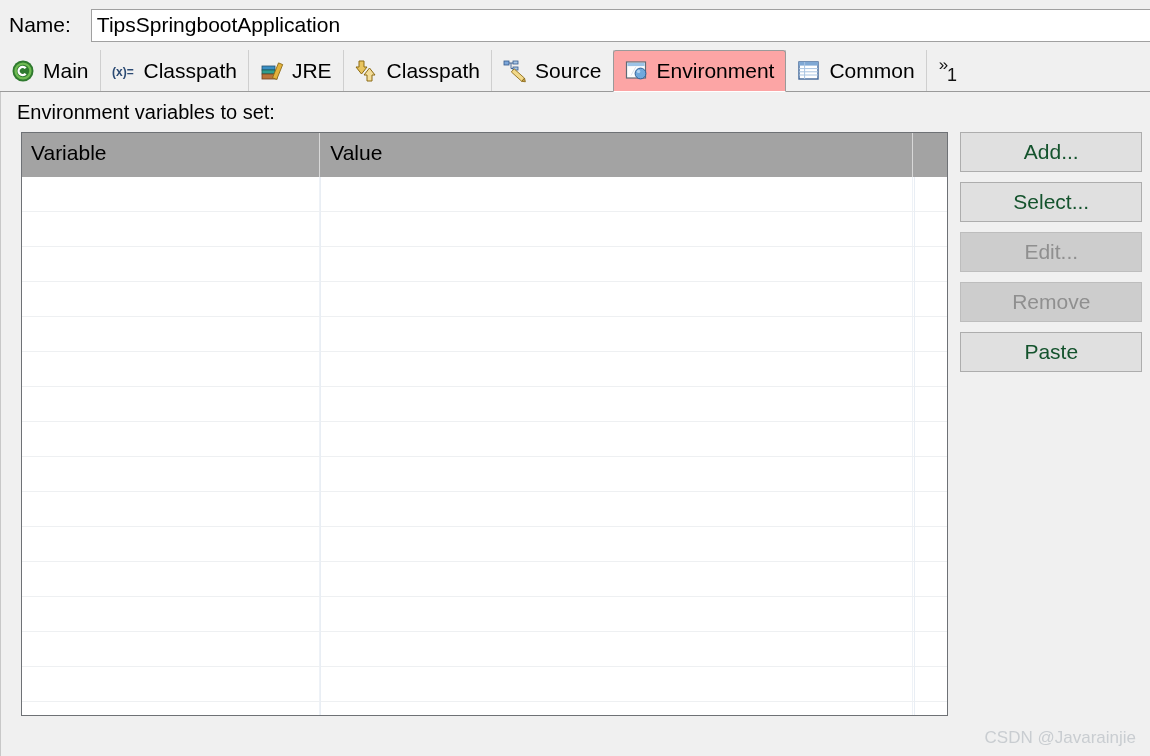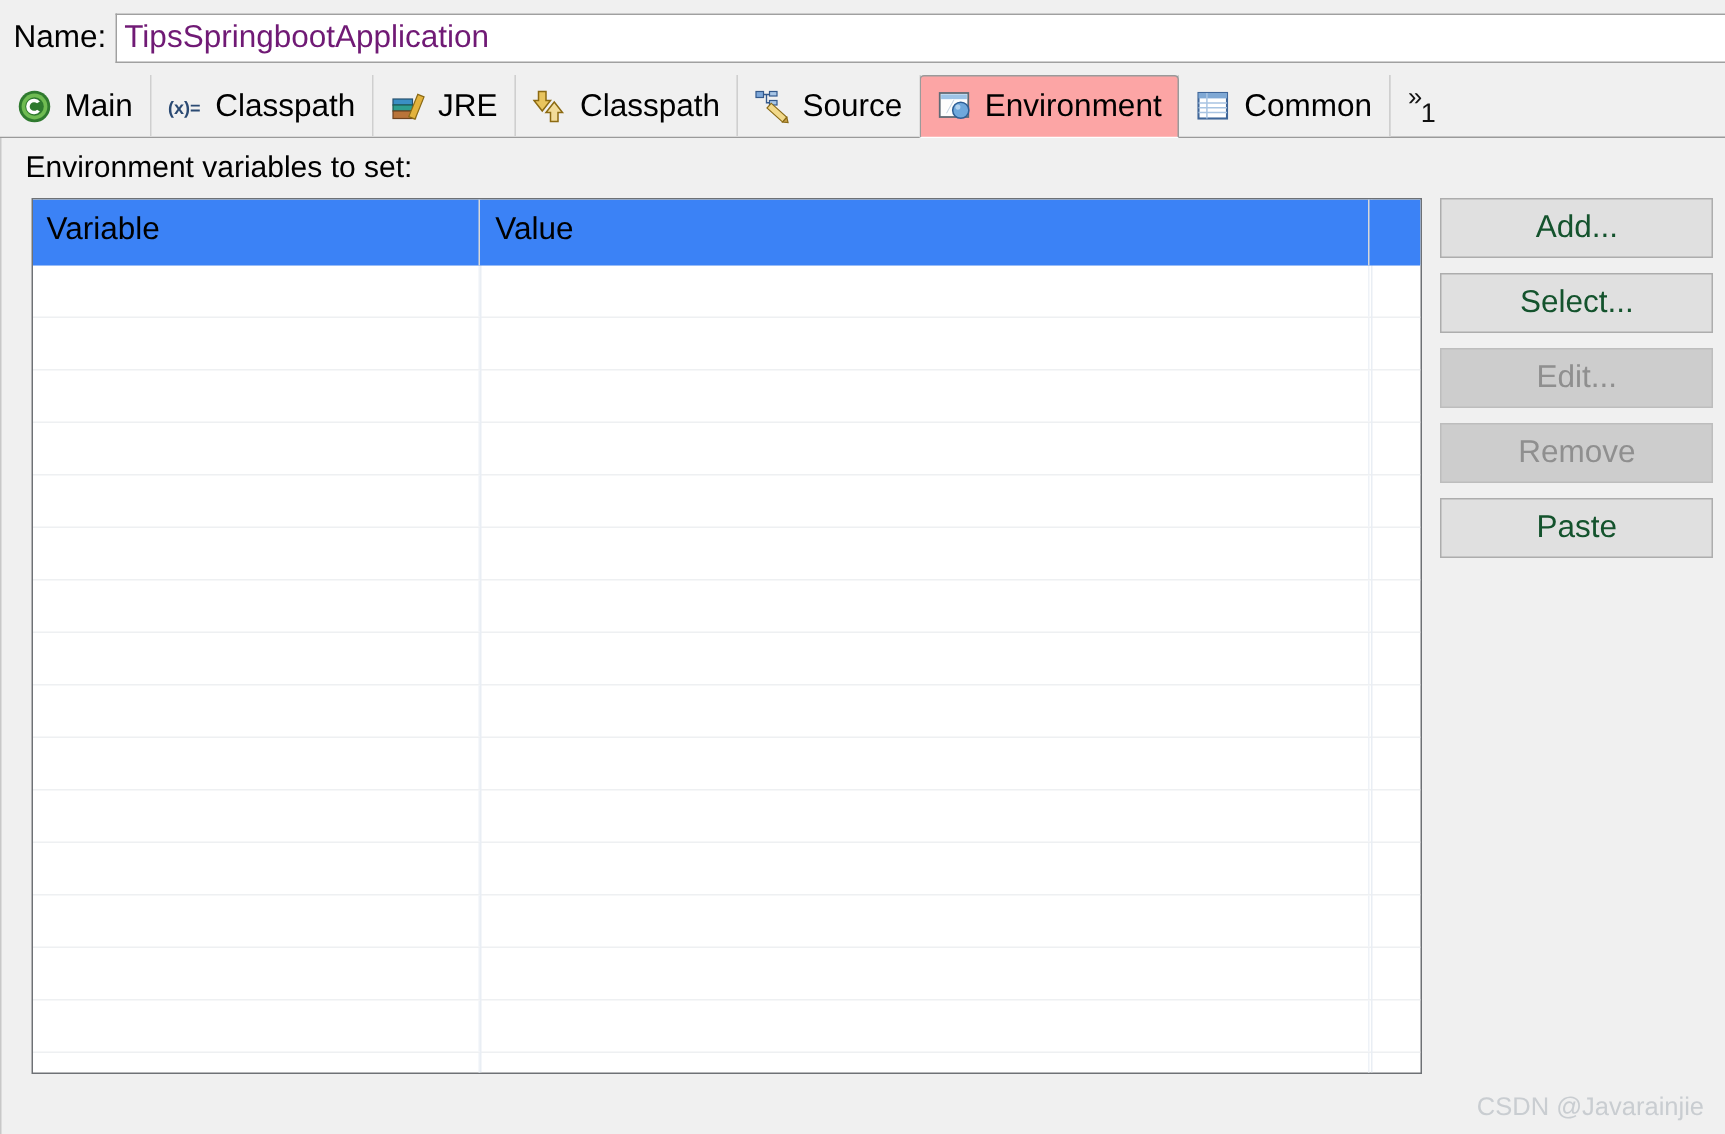--- a/index.html
+++ b/index.html
@@ -21,32 +21,32 @@
     display: flex;
     align-items: center;
     height: 50px;
     padding: 0 0 0 9px;
     background: #f0f0f0;
     box-sizing: border-box;
   }
   .name-label {
     font-size: 21px;
     color: #000;
-    margin-right: 6px;
+    margin-right: 20px;
     white-space: nowrap;
   }
   .name-input {
     flex: 1;
     height: 33px;
     background: #ffffff;
     border: 1px solid #a0a0a0;
     border-right: none;
     font-family: "Liberation Sans", sans-serif;
     font-size: 21px;
-    color: #701a75;
+    color: #000000;
     padding: 0 5px;
     box-sizing: border-box;
     line-height: 31px;
     outline: none;
   }
 
   
   .tabstrip {
     display: flex;
     align-items: center;
@@ -139,21 +139,21 @@
     height: 584px;
     background: #ffffff;
     border: 1px solid #6e7175;
     box-sizing: border-box;
     position: relative;
     overflow: hidden;
   }
   .tbl-header {
     display: flex;
     height: 44px;
-    background: #3b82f6;
+    background: #a3a3a3;
     position: relative;
     z-index: 2;
   }
   .th {
     font-size: 21px;
     color: #000;
     padding: 8px 0 0 9px;
     box-sizing: border-box;
     position: relative;
   }

